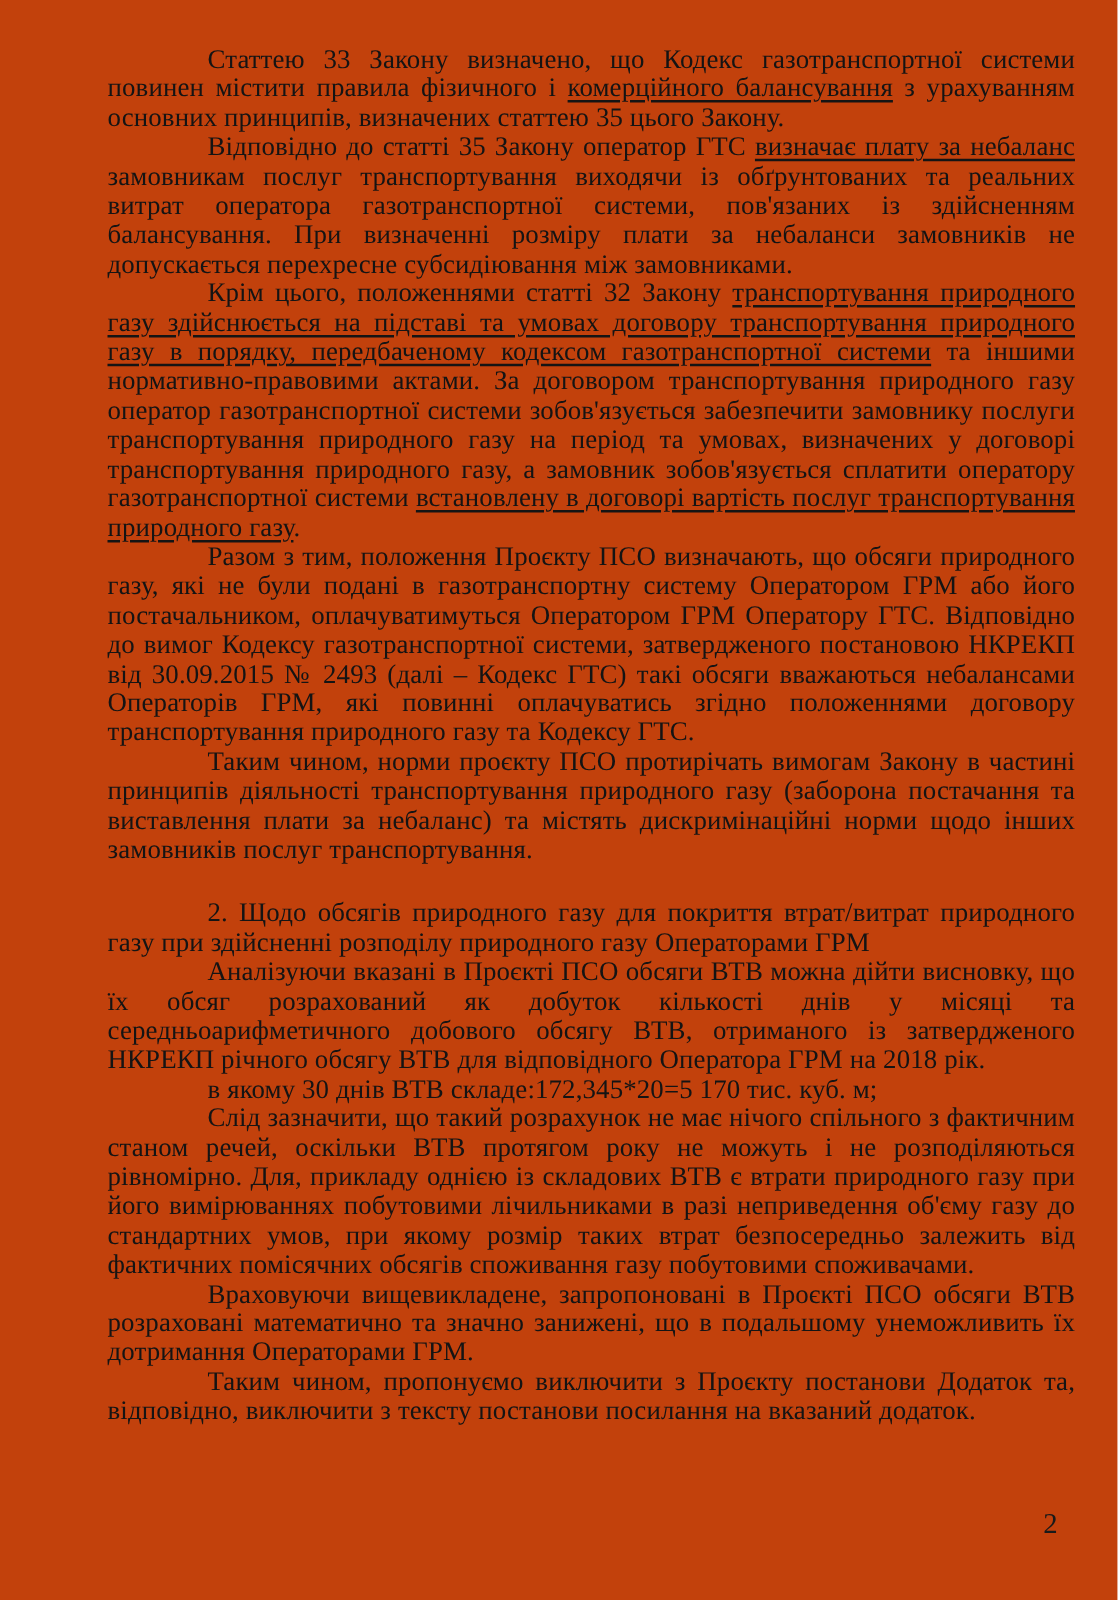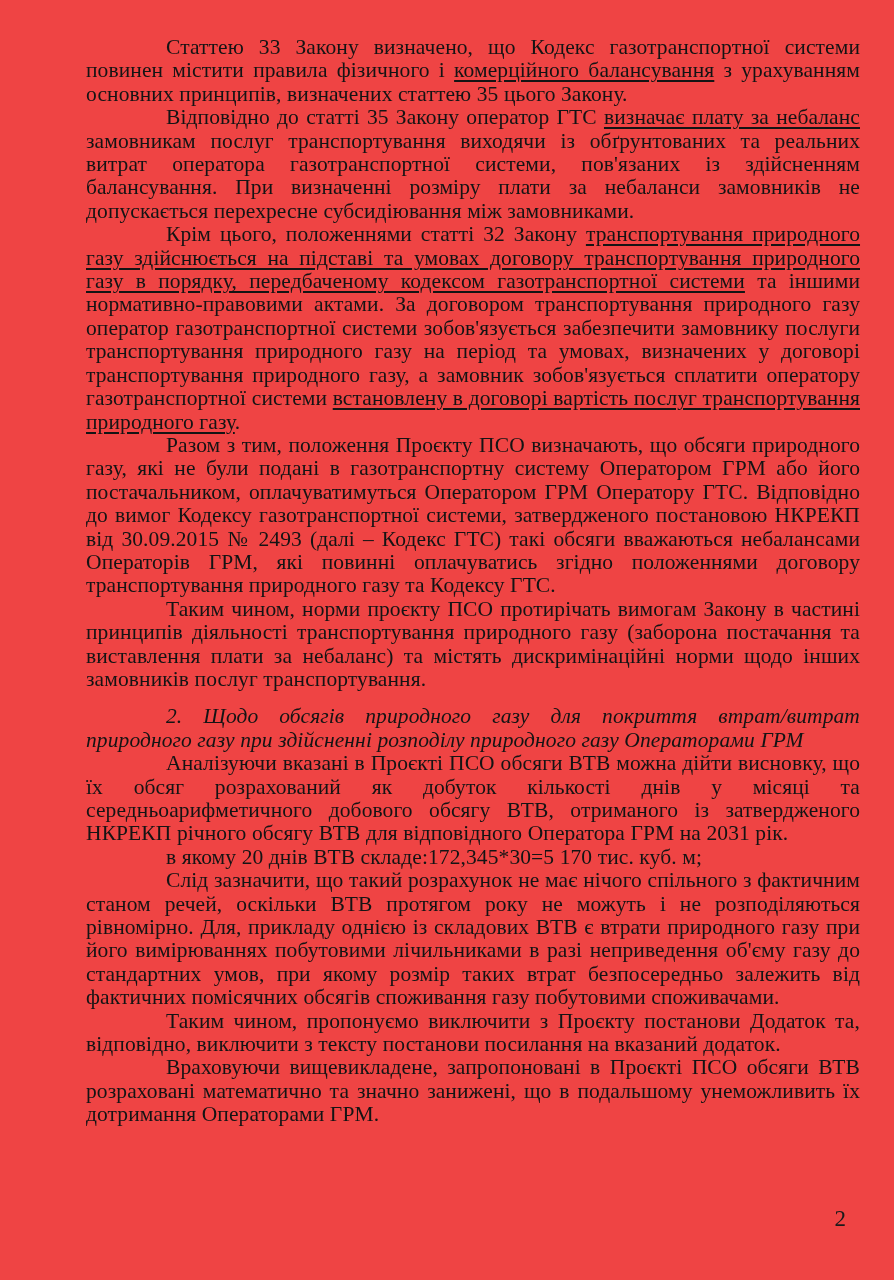--- a/index.html
+++ b/index.html
@@ -5,42 +5,41 @@
   * { box-sizing: border-box; }
   html, body {
     margin: 0;
     padding: 0;
     background: #ffffff;
   }
   .page {
     position: relative;
     width: 894px;
     height: 1280px;
-    background: #ef4444;
+    background: #c2410c;
     overflow: hidden;
     font-family: "Liberation Serif", "DejaVu Serif", serif;
     color: #141414;
   }
   .doc {
     position: absolute;
     left: 86px;
     top: 36px;
     width: 774px;
   }
   .doc p {
     margin: 0;
     font-size: 21.5px;
     line-height: 23.4px;
     text-align: justify;
     text-indent: 80px;
     letter-spacing: 0.1px;
   }
   .doc p.heading {
-    font-style: italic;
-    margin-top: 14px;
+    margin-top: 28px;
   }
   .doc p.list {
     text-align: left;
   }
   .u {
     text-decoration: underline;
     text-decoration-thickness: 1.5px;
     text-underline-offset: 3px;
   }
   .pagenum {
@@ -55,20 +54,20 @@
 <body>
 
 <div class="page">
   <div class="doc">
       <p class="body"><span>Статтею 33 Закону визначено, що Кодекс газотранспортної системи повинен містити правила фізичного і </span><span class="u">комерційного балансування</span><span> з урахуванням основних принципів, визначених статтею 35 цього Закону.</span></p>
       <p class="body"><span>Відповідно до статті 35 Закону оператор ГТС </span><span class="u">визначає плату за небаланс</span><span> замовникам послуг транспортування виходячи із обґрунтованих та реальних витрат оператора газотранспортної системи, пов'язаних із здійсненням балансування. При визначенні розміру плати за небаланси замовників не допускається перехресне субсидіювання між замовниками.</span></p>
       <p class="body"><span>Крім цього, положеннями статті 32 Закону </span><span class="u">транспортування природного газу здійснюється на підставі та умовах договору транспортування природного газу в порядку, передбаченому кодексом газотранспортної системи</span><span> та іншими нормативно-правовими актами. За договором транспортування природного газу оператор газотранспортної системи зобов'язується забезпечити замовнику послуги транспортування природного газу на період та умовах, визначених у договорі транспортування природного газу, а замовник зобов'язується сплатити оператору газотранспортної системи </span><span class="u">встановлену в договорі вартість послуг транспортування природного газу</span><span>.</span></p>
       <p class="body"><span>Разом з тим, положення Проєкту ПСО визначають, що обсяги природного газу, які не були подані в газотранспортну систему Оператором ГРМ або його постачальником, оплачуватимуться Оператором ГРМ Оператору ГТС. Відповідно до вимог Кодексу газотранспортної системи, затвердженого постановою НКРЕКП від 30.09.2015 № 2493 (далі – Кодекс ГТС) такі обсяги вважаються небалансами Операторів ГРМ, які повинні оплачуватись згідно положеннями договору транспортування природного газу та Кодексу ГТС.</span></p>
       <p class="body"><span>Таким чином, норми проєкту ПСО протирічать вимогам Закону в частині принципів діяльності транспортування природного газу (заборона постачання та виставлення плати за небаланс) та містять дискримінаційні норми щодо інших замовників послуг транспортування.</span></p>
       <p class="heading"><span>2. Щодо обсягів природного газу для покриття втрат/витрат природного газу при здійсненні розподілу природного газу Операторами ГРМ</span></p>
-      <p class="body"><span>Аналізуючи вказані в Проєкті ПСО обсяги ВТВ можна дійти висновку, що їх обсяг розрахований як добуток кількості днів у місяці та середньоарифметичного добового обсягу ВТВ, отриманого із затвердженого НКРЕКП річного обсягу ВТВ для відповідного Оператора ГРМ на 2031 рік.</span></p>
-      <p class="list"><span>в якому 20 днів ВТВ складе:172,345*30=5 170 тис. куб. м;</span></p>
+      <p class="body"><span>Аналізуючи вказані в Проєкті ПСО обсяги ВТВ можна дійти висновку, що їх обсяг розрахований як добуток кількості днів у місяці та середньоарифметичного добового обсягу ВТВ, отриманого із затвердженого НКРЕКП річного обсягу ВТВ для відповідного Оператора ГРМ на 2018 рік.</span></p>
+      <p class="list"><span>в якому 30 днів ВТВ складе:172,345*20=5 170 тис. куб. м;</span></p>
       <p class="body"><span>Слід зазначити, що такий розрахунок не має нічого спільного з фактичним станом речей, оскільки ВТВ протягом року не можуть і не розподіляються рівномірно. Для, прикладу однією із складових ВТВ є втрати природного газу при його вимірюваннях побутовими лічильниками в разі неприведення об'єму газу до стандартних умов, при якому розмір таких втрат безпосередньо залежить від фактичних помісячних обсягів споживання газу побутовими споживачами.</span></p>
+      <p class="body"><span>Враховуючи вищевикладене, запропоновані в Проєкті ПСО обсяги ВТВ розраховані математично та значно занижені, що в подальшому унеможливить їх дотримання Операторами ГРМ.</span></p>
       <p class="body"><span>Таким чином, пропонуємо виключити з Проєкту постанови Додаток та, відповідно, виключити з тексту постанови посилання на вказаний додаток.</span></p>
-      <p class="body"><span>Враховуючи вищевикладене, запропоновані в Проєкті ПСО обсяги ВТВ розраховані математично та значно занижені, що в подальшому унеможливить їх дотримання Операторами ГРМ.</span></p>
     </div>
   <div class="pagenum">2</div>
 </div>
 
 </body></html>

